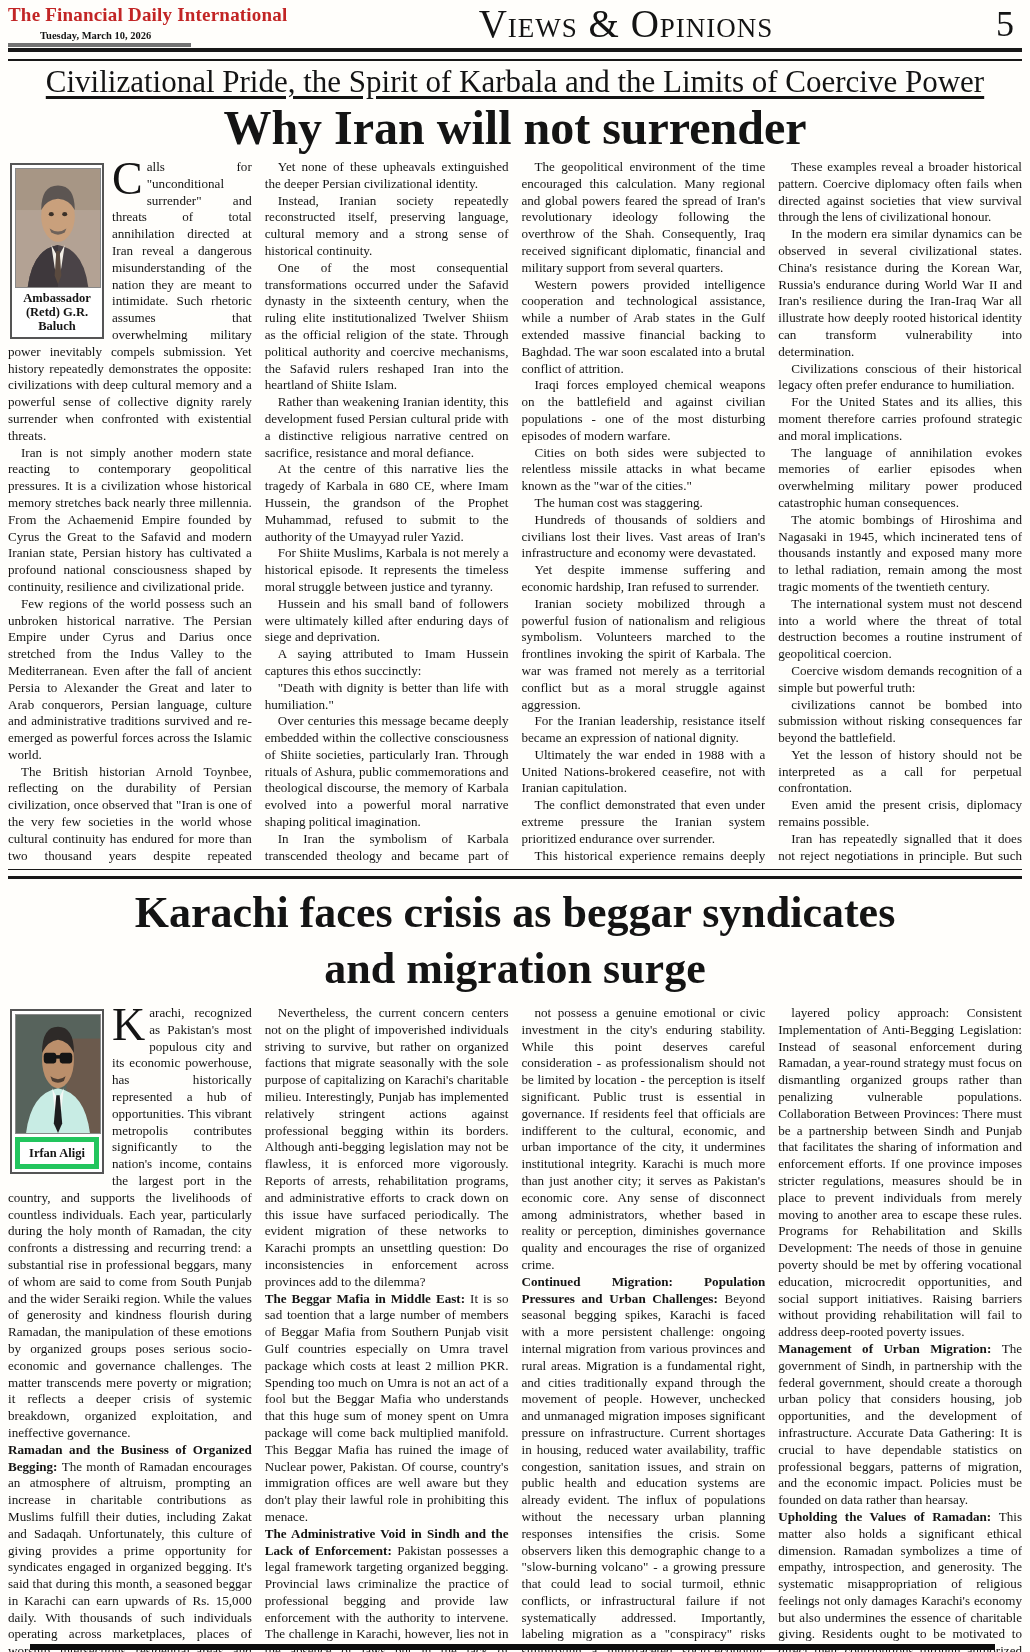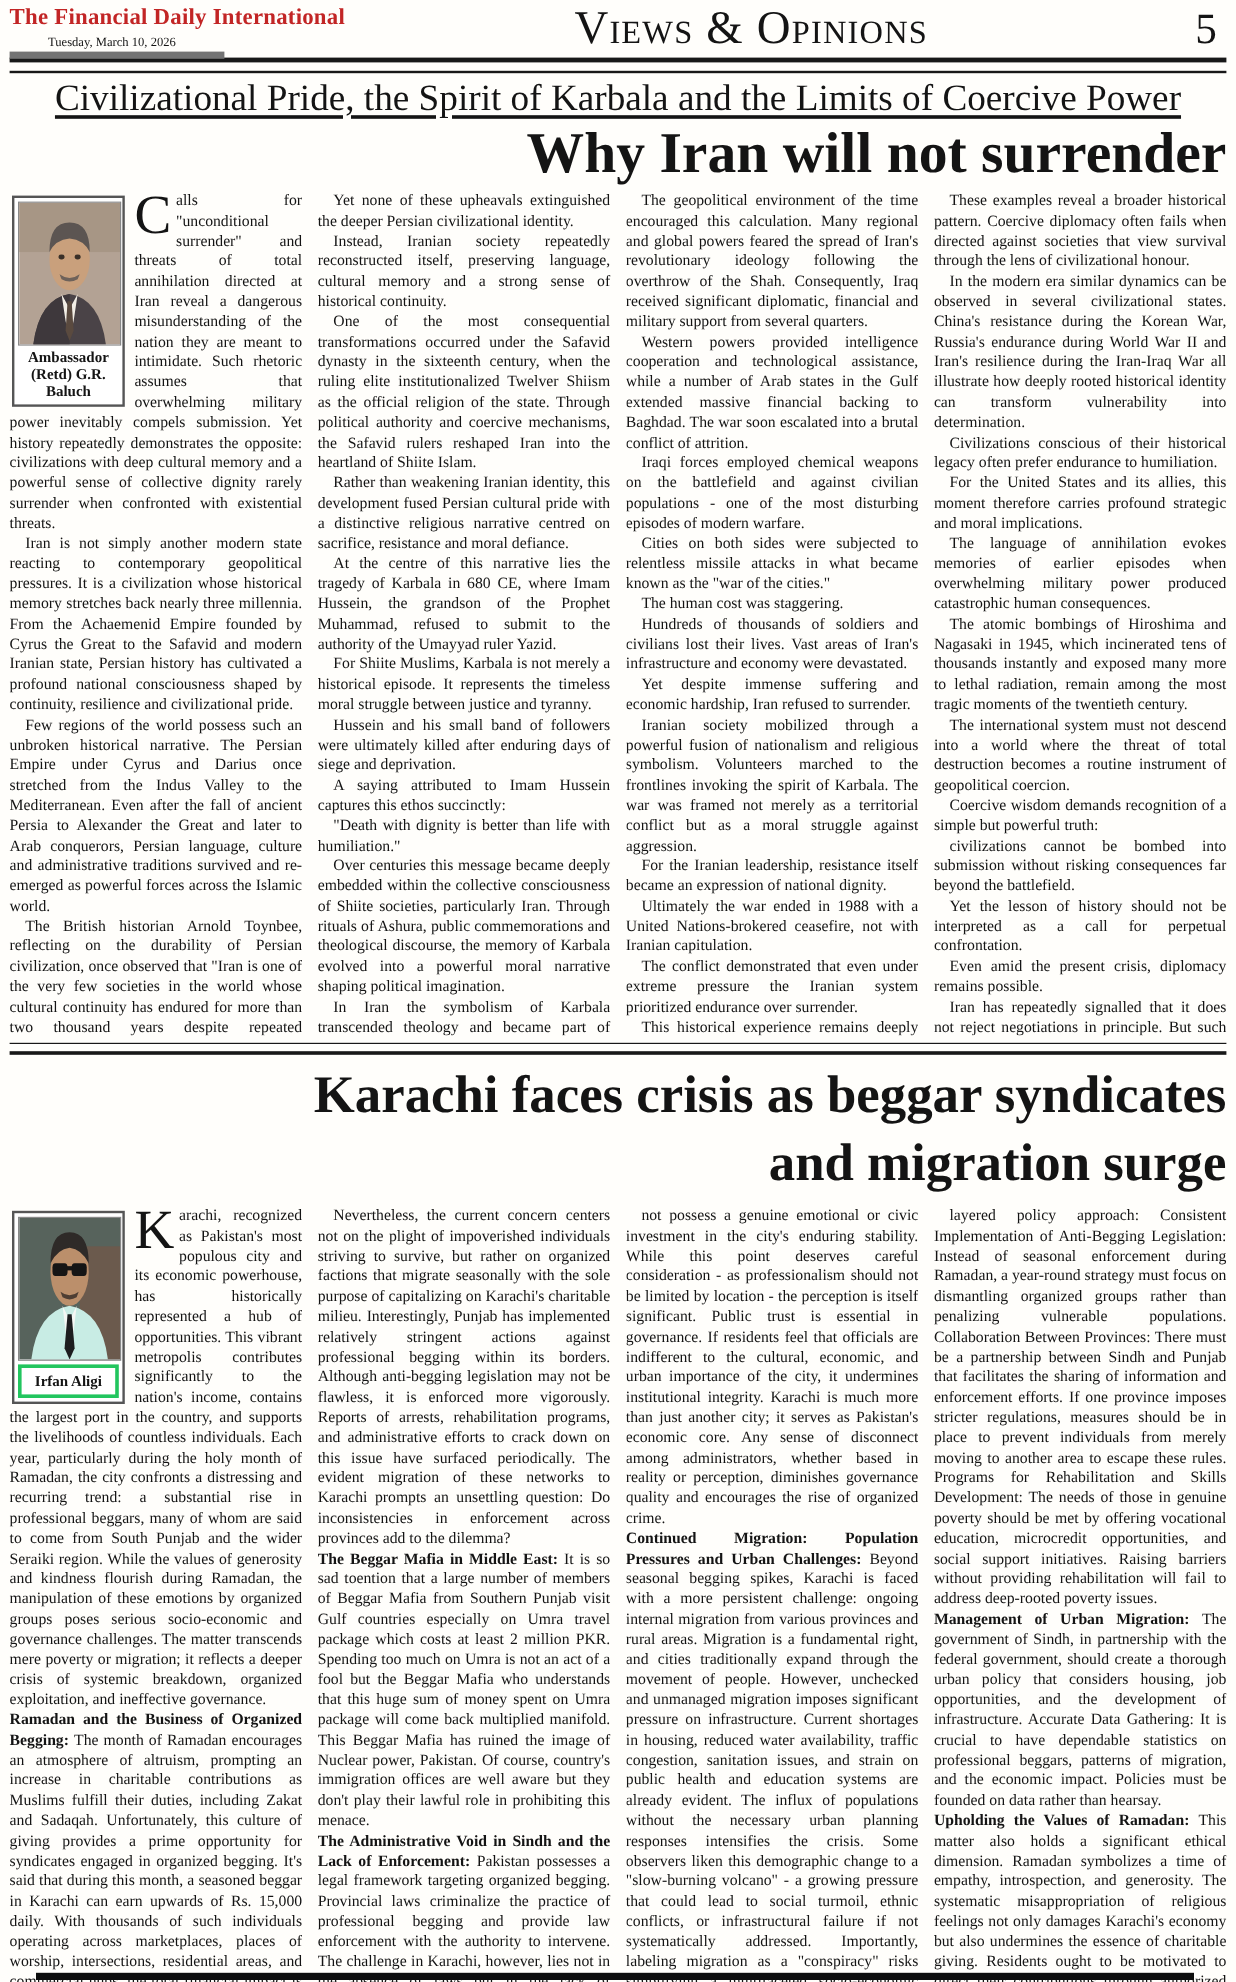--- a/index.html
+++ b/index.html
@@ -5,46 +5,46 @@
   html,body{margin:0;padding:0;background:#e8e8e4;}
   .page{
     width:1030px;height:1652px;margin:0 auto;background:#fffefb;color:#141414;
     font-family:"Liberation Serif","DejaVu Serif",serif;
     position:relative;overflow:hidden;box-sizing:border-box;padding:4px 8px 0 8px;
   }
   
   .masthead{display:flex;align-items:flex-start;height:44px;}
   .brand-block{width:300px;}
   .brand{color:#c22525;font-weight:bold;font-size:19px;line-height:21px;letter-spacing:.2px;}
-  .date{font-size:10.5px;font-weight:normal;padding-left:32px;margin-top:2px;
-        border-bottom:6px solid #737373;display:inline-block;padding-bottom:2px;padding-right:40px;}
+  .date{font-size:10.5px;font-weight:bold;padding-left:32px;margin-top:2px;
+        border-bottom:4px solid #737373;display:inline-block;padding-bottom:2px;padding-right:40px;}
   .section-title{flex:1;text-align:center;font-variant:small-caps;font-size:39px;line-height:40px;font-weight:500;letter-spacing:1px;}
   .page-num{width:70px;text-align:right;font-size:36px;line-height:40px;padding-right:8px;}
   .rule-double{height:7px;border-top:4px solid #181818;border-bottom:2px solid #181818;margin:0 0 4px 0;}
   .rule-mid{height:6px;border-top:1px solid #181818;border-bottom:3px solid #181818;margin:6px 0 2px 0;}
   
   .kicker{margin:2px auto 0 auto;text-align:center;font-size:31px;line-height:34px;font-weight:500;
           text-decoration:underline;text-underline-offset:4px;white-space:nowrap;}
-  .headline{margin:4px auto 6px auto;text-align:right;font-weight:bold;font-size:48px;line-height:50px;}
+  .headline{margin:4px auto 6px auto;text-align:center;font-weight:bold;font-size:48px;line-height:50px;}
   .headline.karachi{font-size:44px;line-height:56px;white-space:pre-line;margin:6px auto 8px auto;}
   
   .cols{display:flex;gap:13px;overflow:hidden;}
   .col{flex:1 1 0;overflow:hidden;text-align:justify;font-size:13.1px;line-height:16.8px;}
   .cols.iran{height:704px;}
   .cols.karachi{height:676px;}
   .para{margin:0;text-indent:13px;}
   .para.noindent{text-indent:0;}
   .para b{font-weight:bold;}
   .dropcap{float:left;font-size:46px;line-height:35px;padding:2px 4px 0 0;}
   
   .photo{float:left;margin:4px 8px 2px 2px;width:94px;border:2px solid #555;background:#fff;
          padding:3px;box-sizing:border-box;}
   .photo svg{display:block;width:100%;height:118px;border:1px solid #888;}
   .photo figcaption{font-weight:bold;font-size:12.5px;line-height:14px;text-align:center;padding:3px 0 1px 0;}
-  .photo.aligi figcaption{border:3px solid #22c55e;margin-top:3px;padding:4px 0;}
+  .photo.aligi figcaption{border:5px solid #22c55e;margin-top:3px;padding:4px 0;}
   .bottom-bar{position:absolute;bottom:2px;left:30px;right:35px;height:6px;background:#0d0d0d;}
 </style>
 </head>
 <body>
 
 <div class="page">
 
   <header class="masthead">
     <div class="brand-block">
       <div class="brand">The Financial Daily International</div>

